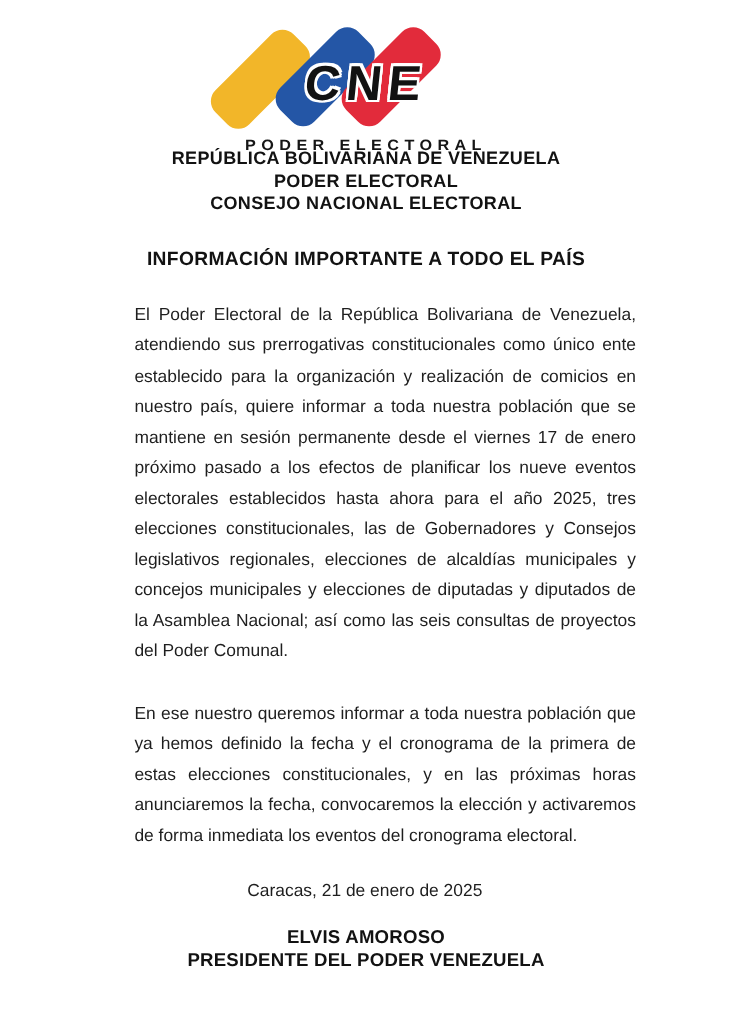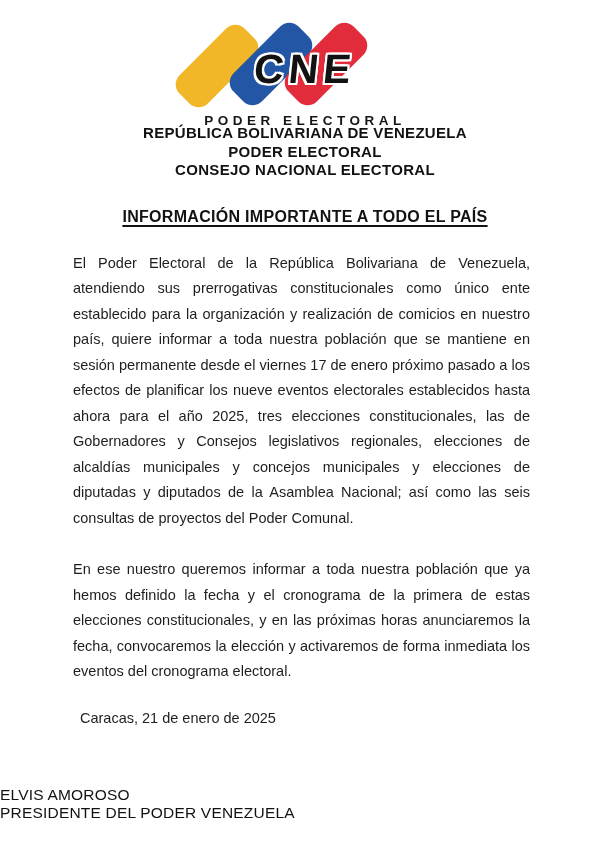--- a/index.html
+++ b/index.html
@@ -73,46 +73,45 @@
   
   .doc-title {
     margin: 28px 0 0 0;
     text-align: center;
     font-size: 16px;
     font-weight: 700;
     letter-spacing: 0.3px;
     color: #121212;
   }
   .doc-title span {
-    text-decoration: underline;
     text-decoration-thickness: 2px;
     text-underline-offset: 3px;
     text-align: center;
   }
   
   .body-par {
-    margin: 25px 80px 0 73px;
+    margin: 25px 80px 0 112px;
     text-align: justify;
     font-size: 14.5px;
     line-height: 25.5px;
     color: #1e1e1e;
   }
   .body-par + .body-par { margin-top: 26px; }
   
   .dateline {
     margin: 25px 82px 0 80px;
-    text-align: left;
+    text-align: center;
     font-size: 14.5px;
     color: #1e1e1e;
   }
   
   .signature {
-    margin-top: 60px;
-    text-align: left;
-    font-weight: 400;
+    margin-top: 22px;
+    text-align: center;
+    font-weight: 700;
     font-size: 15.5px;
     line-height: 18.5px;
     letter-spacing: 0.2px;
     color: #121212;
   }
 </style>
 </head>
 <body>
 
 <div class="page">

